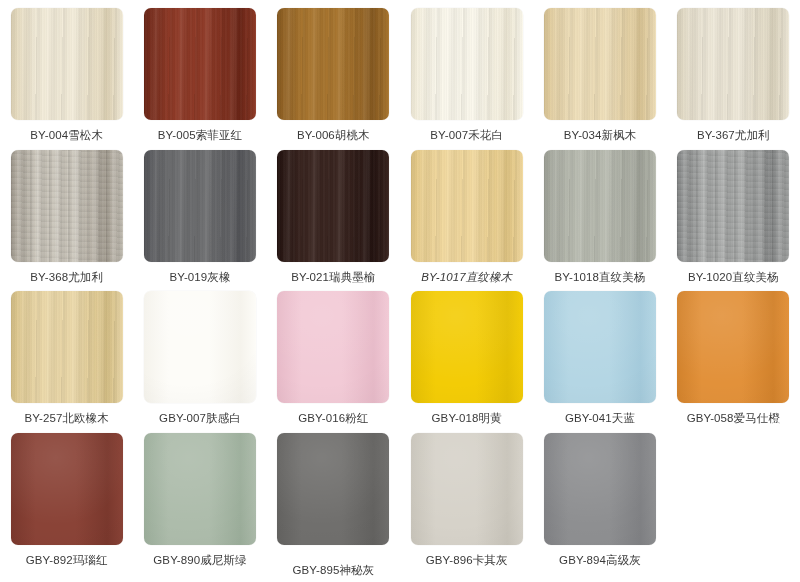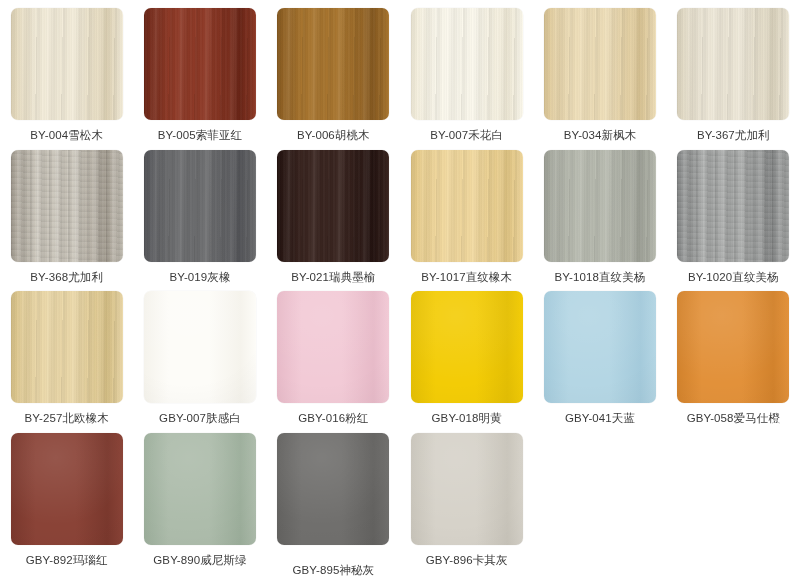--- a/index.html
+++ b/index.html
@@ -129,21 +129,21 @@
     <div class="cell">
       <div class="swatch grain" style="background: linear-gradient(90deg, rgb(85, 86, 90) 0%, rgb(109, 110, 112) 22%, rgb(109, 110, 112) 58%, rgb(85, 86, 90) 86%, rgb(109, 110, 112) 100%);"></div>
       <div class="label" style="color: rgb(58, 58, 58);">BY-019灰橡</div>
     </div>
     <div class="cell">
       <div class="swatch grain" style="background: linear-gradient(90deg, rgb(36, 19, 16) 0%, rgb(58, 37, 32) 22%, rgb(58, 37, 32) 58%, rgb(36, 19, 16) 86%, rgb(58, 37, 32) 100%);"></div>
       <div class="label" style="color: rgb(58, 58, 58);">BY-021瑞典墨榆</div>
     </div>
     <div class="cell">
       <div class="swatch grain" style="background: linear-gradient(90deg, rgb(227, 199, 132) 0%, rgb(242, 217, 158) 22%, rgb(242, 217, 158) 58%, rgb(227, 199, 132) 86%, rgb(242, 217, 158) 100%);"></div>
-      <div class="label" style="color: rgb(58, 58, 58);">BY-1017直纹橡木</div>
+      <div class="label" style="color: rgb(58, 58, 58); font-style: italic;">BY-1017直纹橡木</div>
     </div>
     <div class="cell">
       <div class="swatch grain" style="background: linear-gradient(90deg, rgb(161, 164, 154) 0%, rgb(185, 188, 177) 22%, rgb(185, 188, 177) 58%, rgb(161, 164, 154) 86%, rgb(185, 188, 177) 100%);"></div>
       <div class="label" style="color: rgb(58, 58, 58);">BY-1018直纹美杨</div>
     </div>
     <div class="cell">
       <div class="swatch grain coarse" style="background: linear-gradient(90deg, rgb(139, 141, 141) 0%, rgb(169, 171, 170) 22%, rgb(169, 171, 170) 58%, rgb(139, 141, 141) 86%, rgb(169, 171, 170) 100%);"></div>
       <div class="label" style="color: rgb(58, 58, 58);">BY-1020直纹美杨</div>
     </div>
     <div class="cell">
@@ -179,13 +179,17 @@
       <div class="label" style="color: rgb(58, 58, 58);">GBY-890威尼斯绿</div>
     </div>
     <div class="cell">
       <div class="swatch solid" style="background: linear-gradient(90deg, rgb(99, 98, 96) 0%, rgb(112, 111, 109) 22%, rgb(112, 111, 109) 58%, rgb(99, 98, 96) 86%, rgb(112, 111, 109) 100%);"></div>
       <div class="label" style="color: rgb(58, 58, 58); margin-top: 19px;">GBY-895神秘灰</div>
     </div>
     <div class="cell">
       <div class="swatch solid" style="background: linear-gradient(90deg, rgb(200, 196, 186) 0%, rgb(214, 210, 201) 22%, rgb(214, 210, 201) 58%, rgb(200, 196, 186) 86%, rgb(214, 210, 201) 100%);"></div>
       <div class="label" style="color: rgb(58, 58, 58);">GBY-896卡其灰</div>
     </div>
+    <div class="cell">
+      <div class="swatch solid" style="background: linear-gradient(90deg, rgb(128, 129, 132) 0%, rgb(142, 143, 145) 22%, rgb(142, 143, 145) 58%, rgb(128, 129, 132) 86%, rgb(142, 143, 145) 100%);"></div>
+      <div class="label" style="color: rgb(58, 58, 58);">GBY-894高级灰</div>
+    </div>
   </div>
 
 </body></html>

